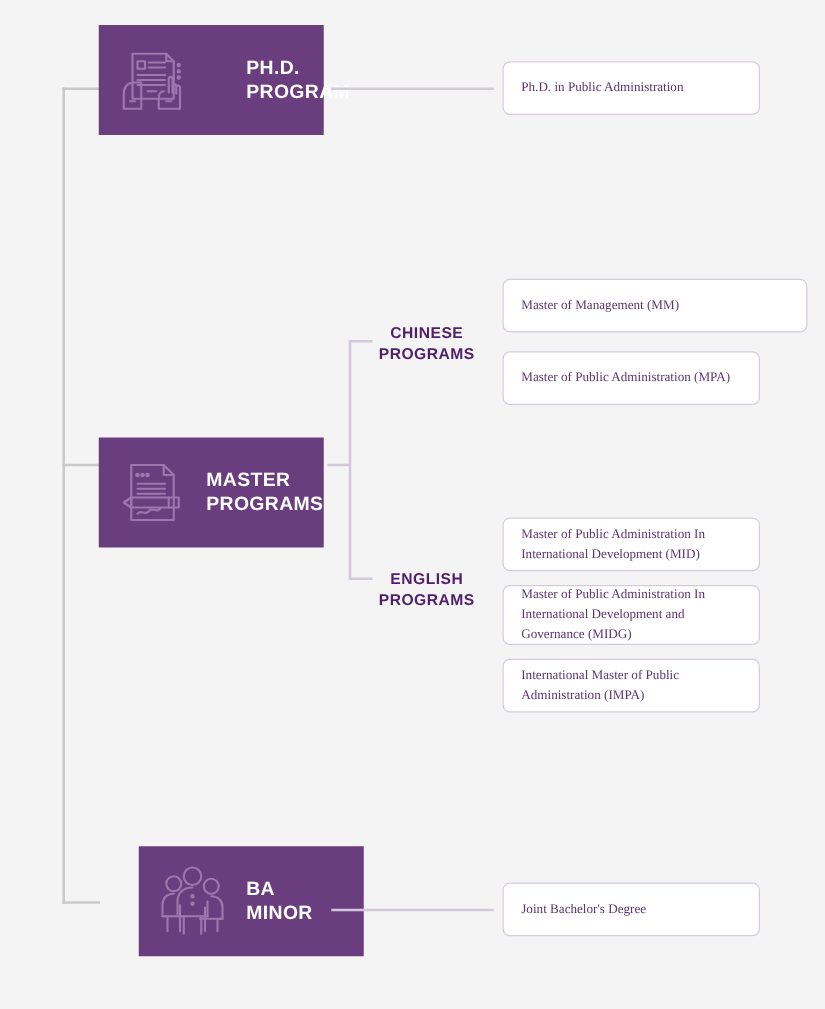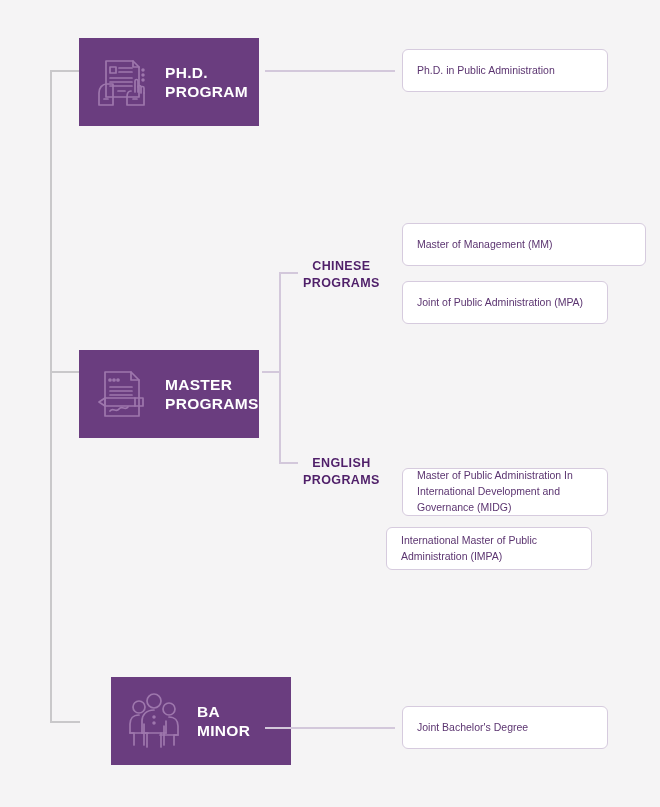--- a/index.html
+++ b/index.html
@@ -73,38 +73,39 @@
   
   .prog-box {
     position: absolute;
     background: #ffffff;
     border: 1px solid #d6cbde;
     border-radius: 6px;
     box-sizing: border-box;
     display: flex;
     align-items: center;
     padding: 0 14px;
+    font-family: Liberation Serif, serif;
   }
   .prog-text {
     color: #5b3470;
     font-size: 10.5px;
     line-height: 1.5;
   }
 </style>
 </head>
 <body>
 
 <div id="chart-canvas">
 
   <div class="line line-v" style="left:50px; top:70px; height:653px;"></div>
   <div class="line line-h" style="left:50px; top:70px; width:30px;"></div>
   <div class="line line-h" style="left:50px; top:371px; width:30px;"></div>
   <div class="line line-h" style="left:50px; top:721px; width:30px;"></div>
 
-  <div class="block" style="left:79px; top:38px; width:180px; height:88px;">
+  <div class="block" style="left:79px; top:20px; width:180px; height:88px;gap:32px;">
     <div class="block-icon">
       <svg width="62" height="62" viewBox="0 0 62 62" aria-hidden="true">
         <g fill="none" stroke="#9e77ad" stroke-width="1.7" stroke-linecap="round" stroke-linejoin="round">
           <path d="M15 10 h27 l6 6 v30 h-33 z"></path>
           <path d="M42 10 v6 h6"></path>
           <rect x="19" y="16" width="6" height="6"></rect>
           <path d="M28 17 h13 M28 21 h13"></path>
           <path d="M19 27 h22 M19 31 h22 M19 35 h22"></path>
           <path d="M27 40 h7"></path>
           <circle cx="52" cy="19" r="0.9" fill="#9e77ad"></circle>
@@ -158,27 +159,30 @@
 
   <div class="branch-label" style="left:303px; top:258px;">CHINESE
 PROGRAMS</div>
   <div class="branch-label" style="left:303px; top:455px;">ENGLISH
 PROGRAMS</div>
 
   <div class="prog-box" style="left:402px; top:223px; width:244px; height:43px;">
     <span class="prog-text">Master of Management (MM)</span>
   </div>
   <div class="prog-box" style="left:402px; top:281px; width:206px; height:43px;">
-    <span class="prog-text">Joint of Public Administration (MPA)</span>
-  </div>
-
+    <span class="prog-text">Master of Public Administration (MPA)</span>
+  </div>
+
+  <div class="prog-box" style="left:402px; top:414px; width:206px; height:43px;">
+    <span class="prog-text">Master of Public Administration In International Development (MID)</span>
+  </div>
   <div class="prog-box" style="left:402px; top:468px; width:206px; height:48px;">
     <span class="prog-text">Master of Public Administration In International Development and Governance (MIDG)</span>
   </div>
-  <div class="prog-box" style="left:386px; top:527px; width:206px; height:43px;">
+  <div class="prog-box" style="left:402px; top:527px; width:206px; height:43px;">
     <span class="prog-text">International Master of Public Administration (IMPA)</span>
   </div>
 
   <div class="block" style="left:79px; top:677px; width:180px; height:88px;margin-left:32px;">
     <div class="block-icon">
       <svg width="62" height="62" viewBox="0 0 62 62" aria-hidden="true">
         <g fill="none" stroke="#9e77ad" stroke-width="1.7" stroke-linecap="round" stroke-linejoin="round">
           <circle cx="16" cy="17" r="6"></circle>
           <path d="M16 25 c-6 0 -9 4 -9 9 v9 h4 v12 M21 43 v-9"></path>
           <path d="M7 43 h18"></path>

